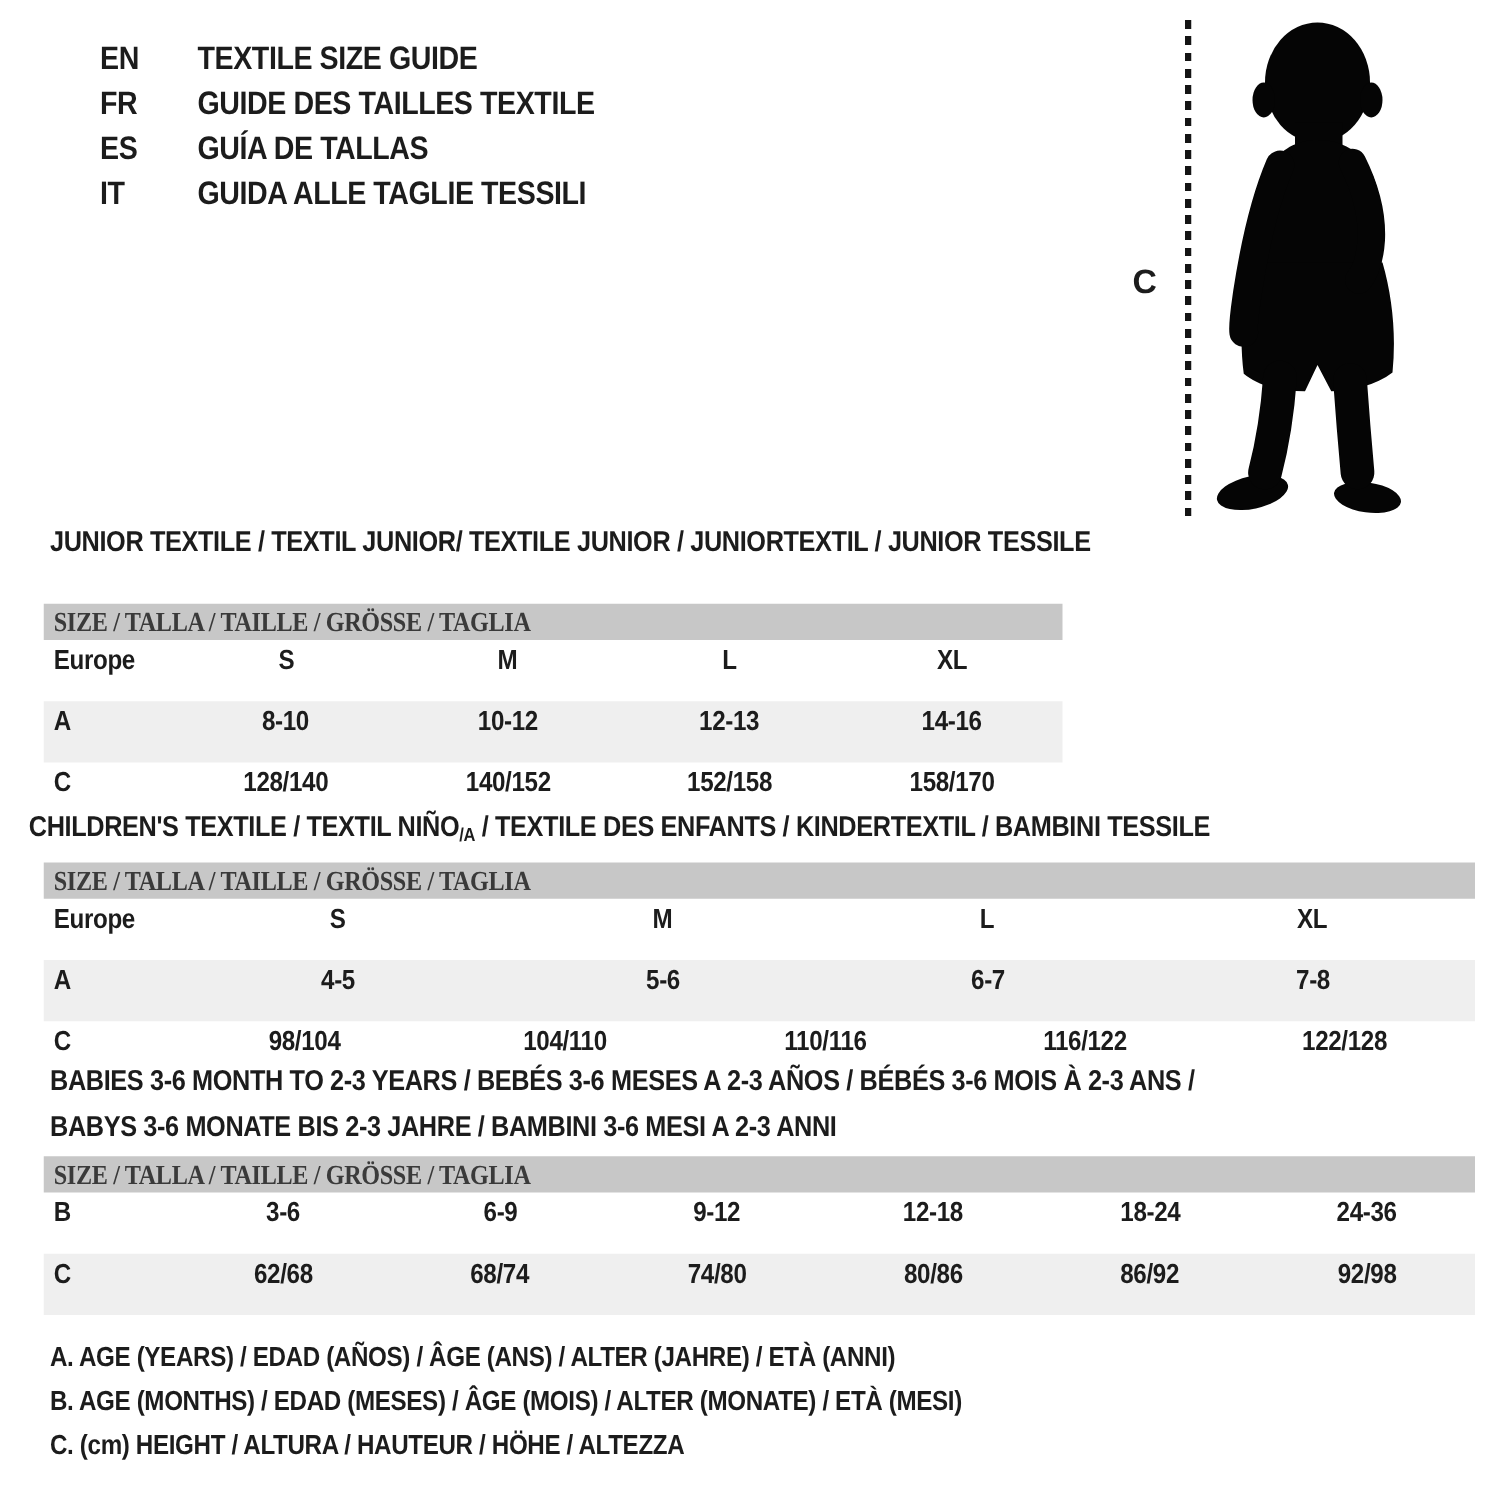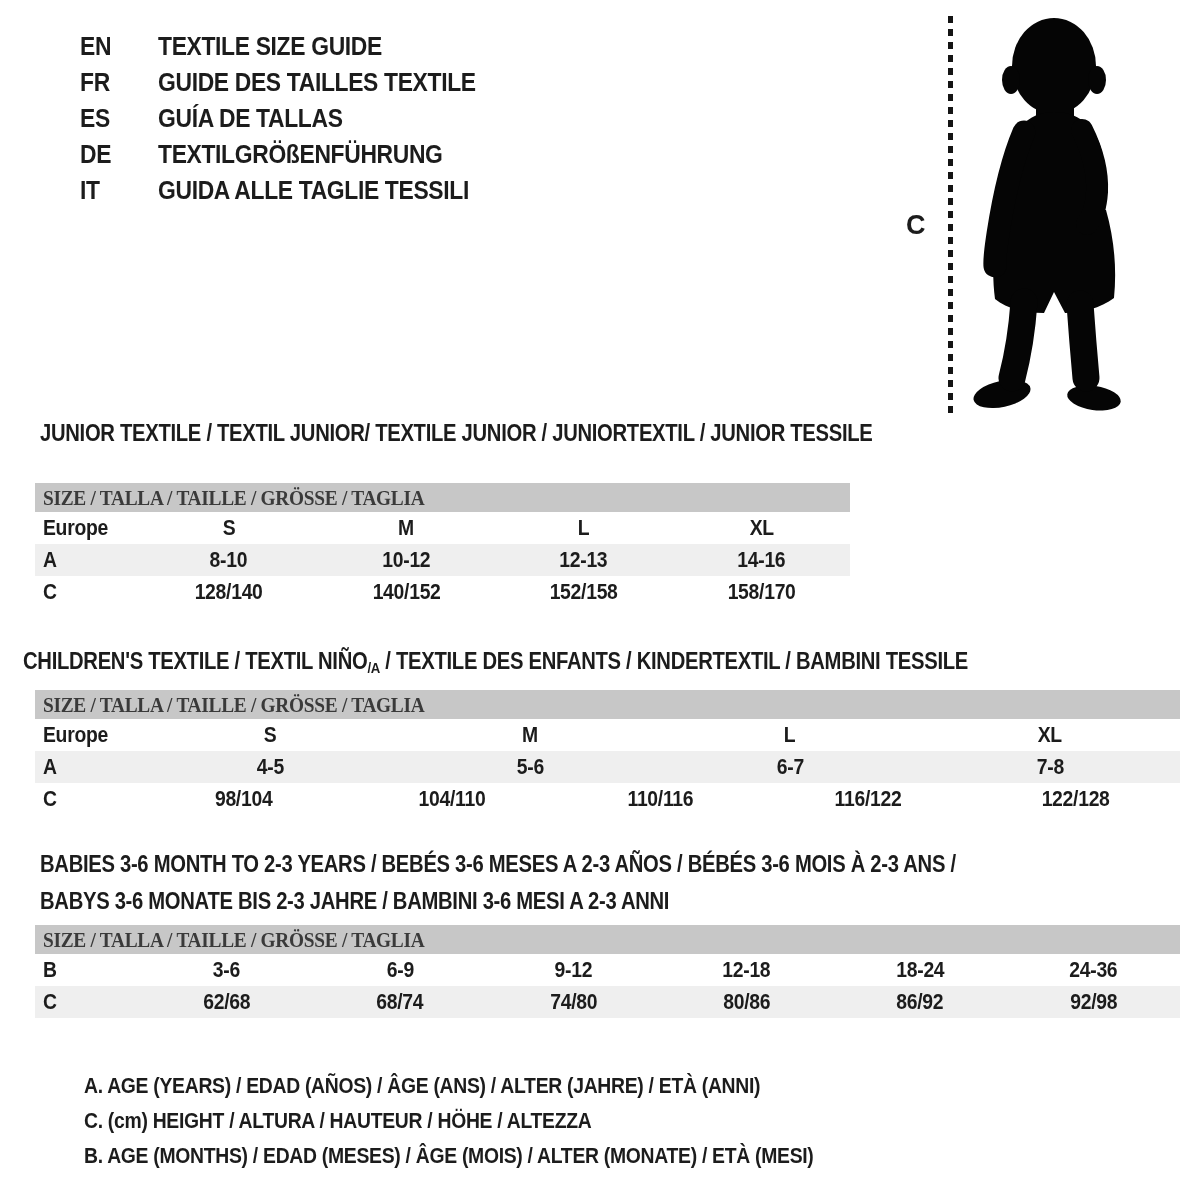--- a/index.html
+++ b/index.html
@@ -35,43 +35,40 @@
   .title-sub { font-size: 15px; vertical-align: -4px; }
 
   
   .size-table { left: 35px; }
   .thead {
     height: 29px; line-height: 29px;
     background: #c7c7c7; color: #3a3a3a;
     font-size: 22px; font-weight: 700;
     padding-left: 8px; box-sizing: border-box; font-family: Liberation Serif, serif;
   }
-  .trow { display: flex; height: 32px; line-height: 32px; font-size: 22px; font-weight: 700; }
+  .trow { display: flex; height: 49px; line-height: 32px; font-size: 22px; font-weight: 700; }
   .trow.shaded { background: #efefef; }
   .col0 { width: 105px; padding-left: 8px; box-sizing: border-box; }
   .colv { flex: 1; text-align: center; }
 
   
   .legend-line { height: 35px; line-height: 35px; font-size: 22px; font-weight: 700; }
 </style>
 </head>
 <body>
 
 <div class="abs lang-block">
   <div class="lang-row">
     <span class="lang-code"><span class="cond">EN</span></span><span class="cond">TEXTILE SIZE GUIDE</span>
   </div>
   <div class="lang-row">
     <span class="lang-code"><span class="cond">FR</span></span><span class="cond">GUIDE DES TAILLES TEXTILE</span>
   </div>
   <div class="lang-row">
     <span class="lang-code"><span class="cond">ES</span></span><span class="cond">GUÍA DE TALLAS</span>
-  </div>
-  <div class="lang-row">
-    <span class="lang-code"><span class="cond">DE</span></span><span class="cond">TEXTILGRÖßENFÜHRUNG</span>
   </div>
   <div class="lang-row">
     <span class="lang-code"><span class="cond">IT</span></span><span class="cond">GUIDA ALLE TAGLIE TESSILI</span>
   </div>
 </div>
 
 <div class="abs c-label">C</div>
 <div class="abs dash-line"></div>
 <svg class="abs toddler" width="182" height="410" viewBox="0 0 182 410" aria-hidden="true">
   <g fill="#050505" stroke="none">
@@ -177,17 +174,17 @@
     <div class="col0"><span class="cond">C</span></div>
     <div class="colv"><span class="condc">62/68</span></div>
     <div class="colv"><span class="condc">68/74</span></div>
     <div class="colv"><span class="condc">74/80</span></div>
     <div class="colv"><span class="condc">80/86</span></div>
     <div class="colv"><span class="condc">86/92</span></div>
     <div class="colv"><span class="condc">92/98</span></div>
   </div>
 </div>
 
-<div class="abs" style="left:40px; top:1068px;margin-left:44px;">
+<div class="abs" style="left:40px; top:1068px;">
   <div class="legend-line"><span class="cond">A. AGE (YEARS) / EDAD (AÑOS) / ÂGE (ANS) / ALTER (JAHRE) / ETÀ (ANNI)</span></div>
+  <div class="legend-line"><span class="cond">B. AGE (MONTHS) / EDAD (MESES) / ÂGE (MOIS) / ALTER (MONATE) / ETÀ (MESI)</span></div>
   <div class="legend-line"><span class="cond">C. (cm) HEIGHT / ALTURA / HAUTEUR / HÖHE / ALTEZZA</span></div>
-  <div class="legend-line"><span class="cond">B. AGE (MONTHS) / EDAD (MESES) / ÂGE (MOIS) / ALTER (MONATE) / ETÀ (MESI)</span></div>
 </div>
 
 </body></html>

